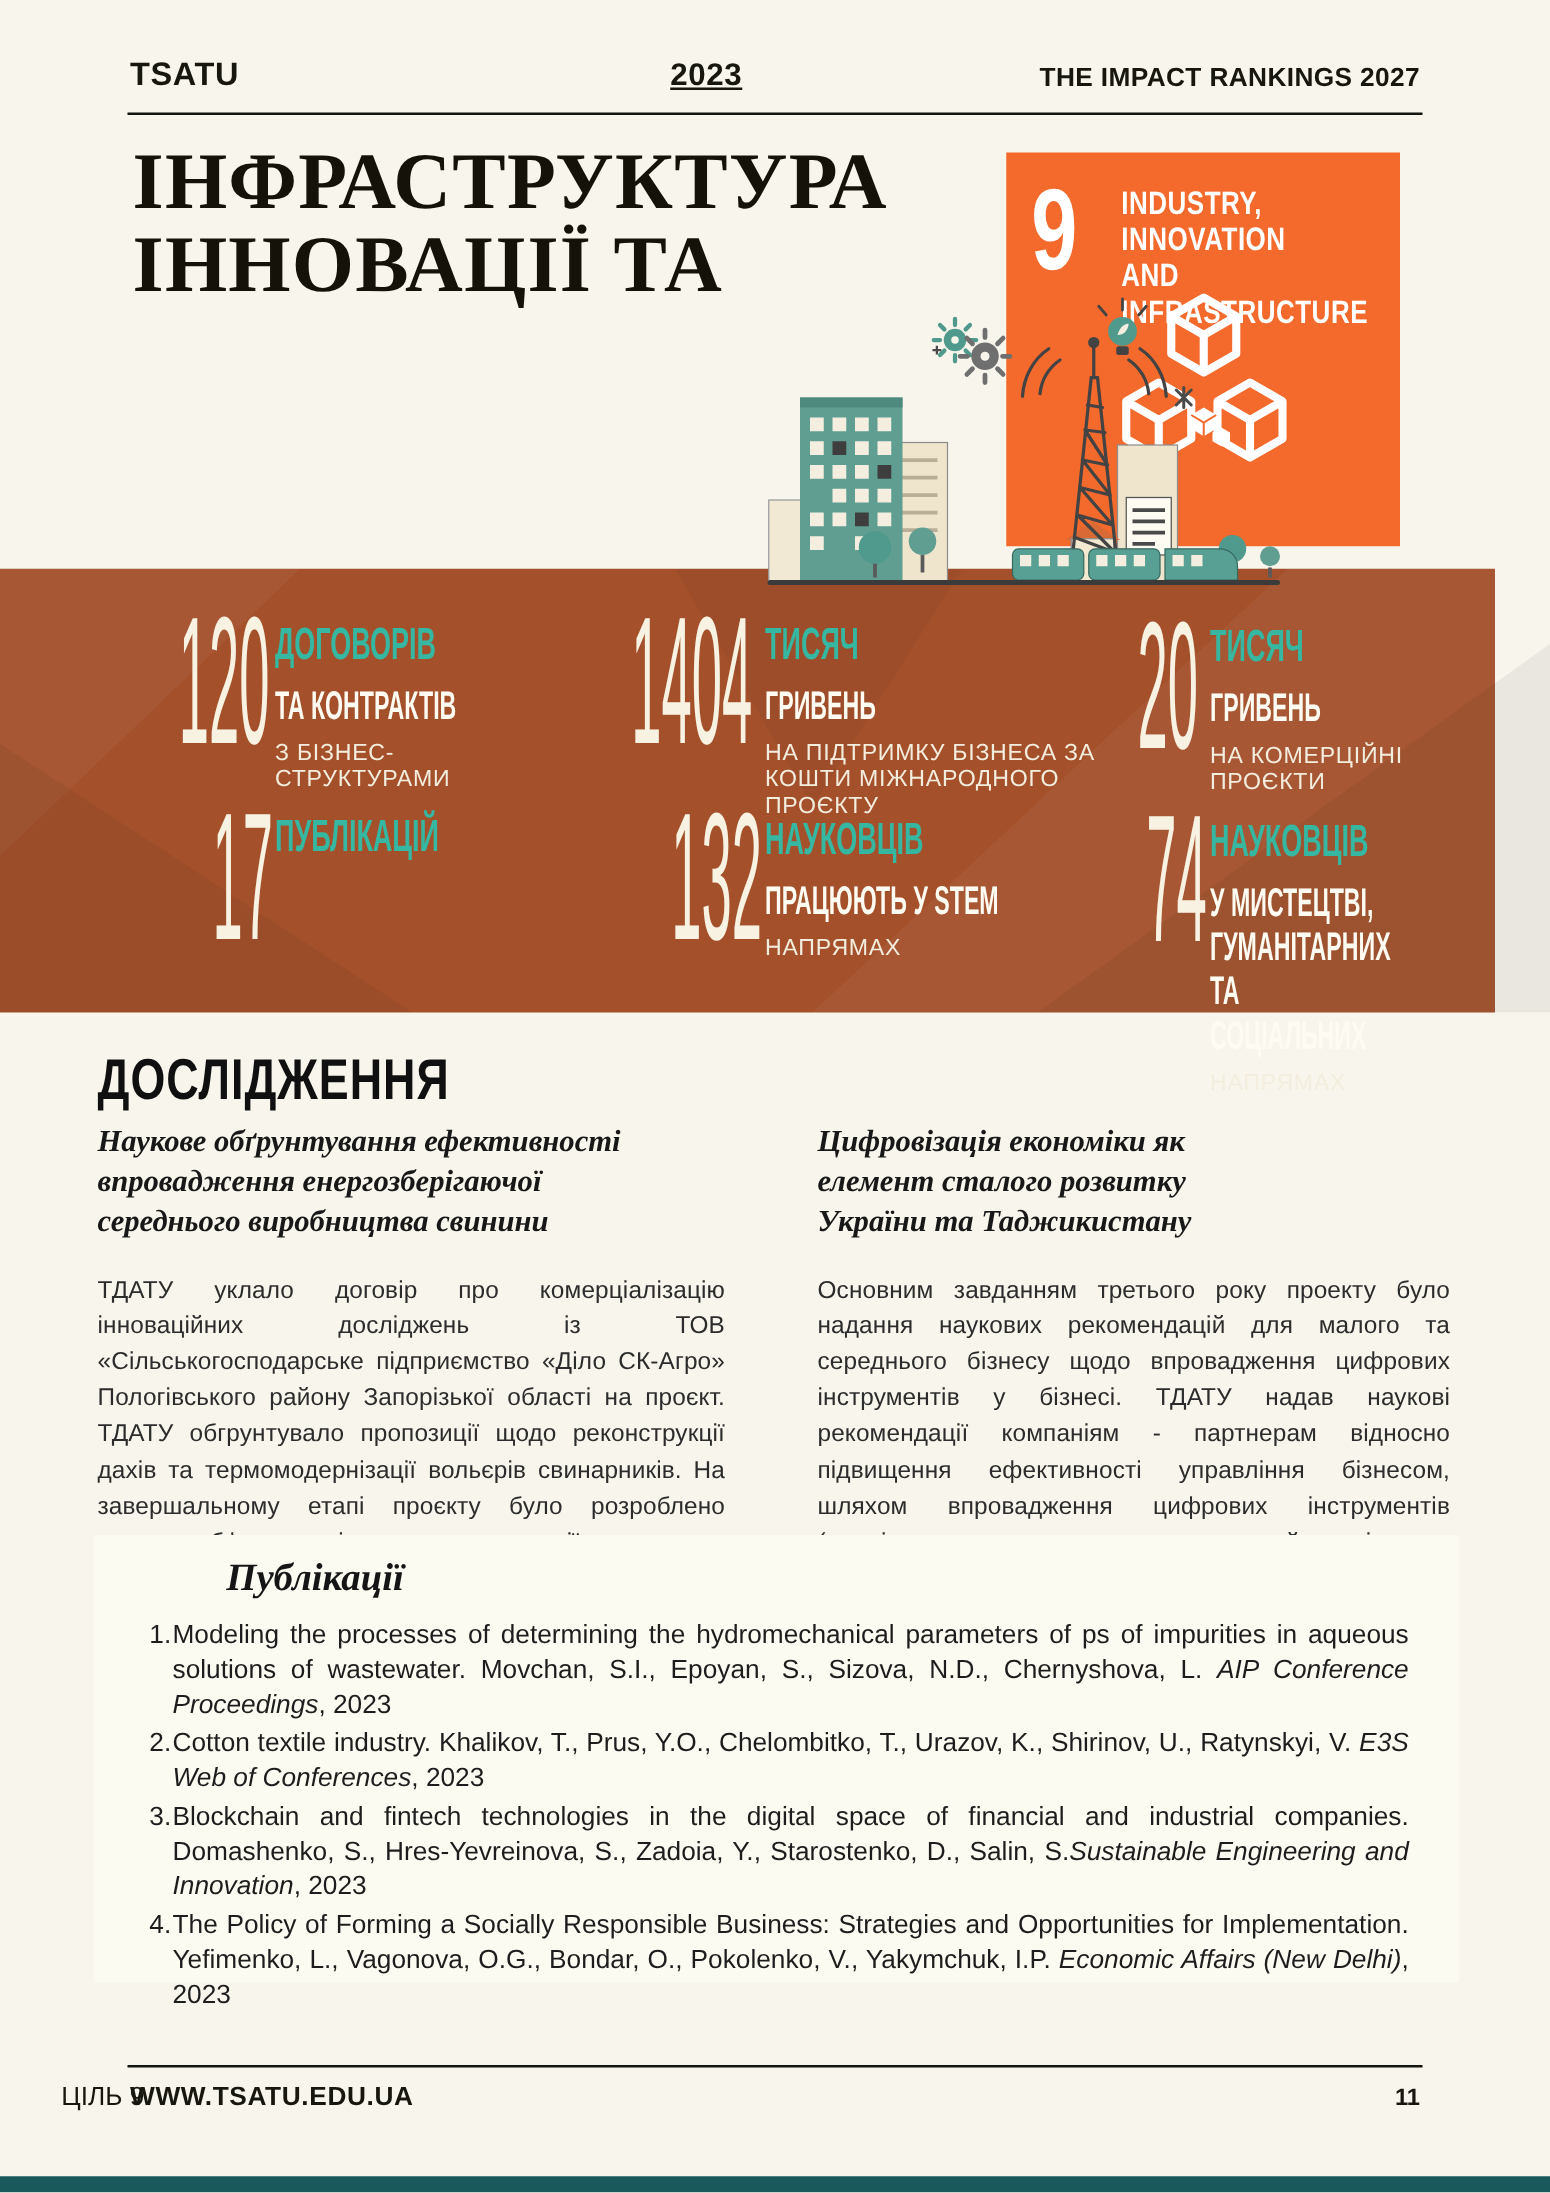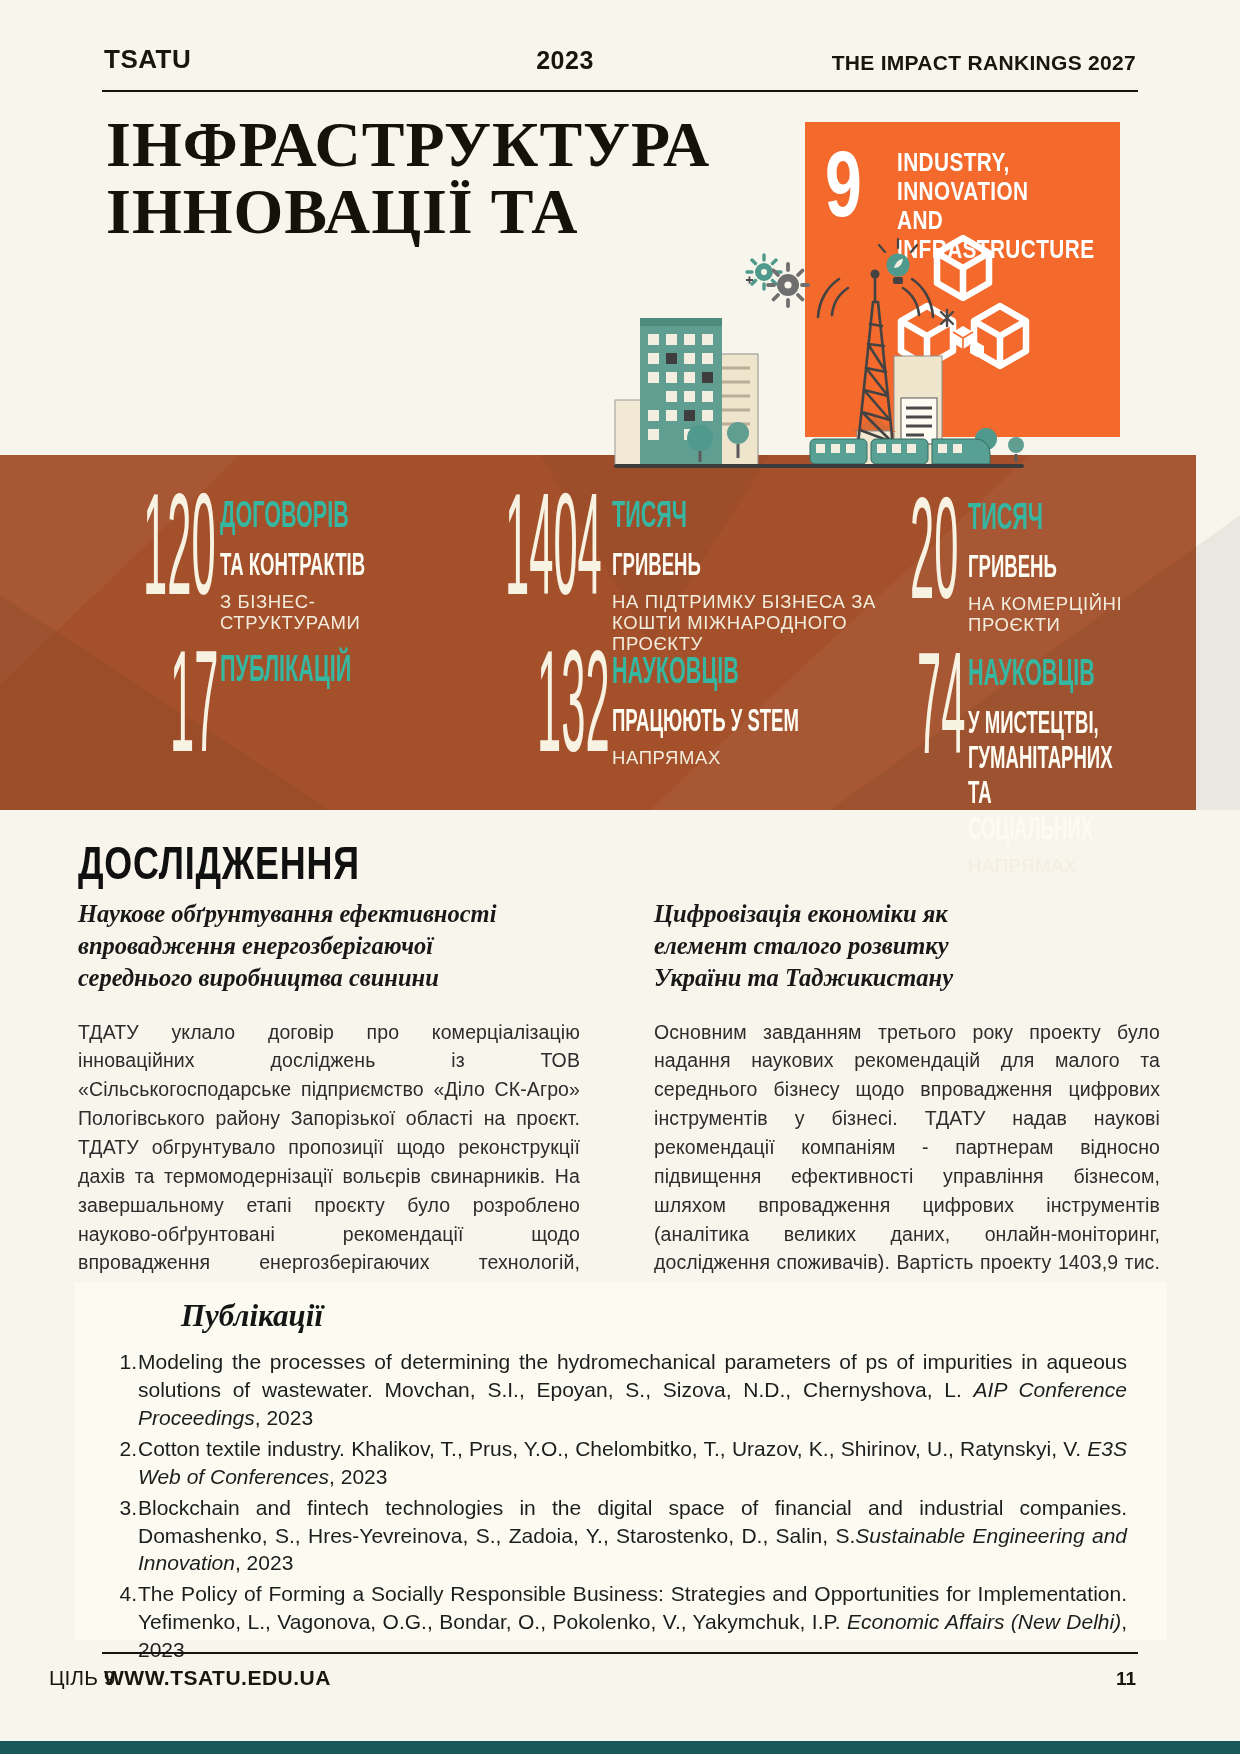--- a/index.html
+++ b/index.html
@@ -2,21 +2,21 @@
 <html><head>
 <meta charset="utf-8">
 <style>
   html,body{margin:0;padding:0;background:#d9d9d2;}
   .page{position:relative;width:1240px;height:1754px;background:#F8F6EC;overflow:hidden;
         font-family:"Liberation Sans", sans-serif;color:#17160F;}
 
   
   .header{position:absolute;left:104px;right:104px;top:44px;display:flex;align-items:flex-end;}
   .header .brand{font-weight:bold;font-size:26px;letter-spacing:.5px;}
-  .header .year{position:absolute;left:0;right:0;text-align:center;font-weight:bold;font-size:25px;letter-spacing:.5px;transform:translateX(-55px);}
+  .header .year{position:absolute;left:0;right:0;text-align:center;font-weight:bold;font-size:25px;letter-spacing:.5px;transform:translateX(-55px);text-decoration:underline;}
   .header .right{margin-left:auto;font-weight:bold;font-size:21px;letter-spacing:.3px;}
   .header-rule{position:absolute;left:102px;right:102px;top:90px;border-top:2px solid #15150f;}
 
   
   .hero-title{position:absolute;left:106px;top:112px;font-family:"Liberation Serif", serif;
               font-weight:700;font-size:64px;line-height:1.04;letter-spacing:1px;color:#151309;}
 
   
   .sdg-badge{position:absolute;left:805px;top:122px;width:315px;height:315px;background:#F36A2C;z-index:2;}
   .sdg-number{position:absolute;left:20px;top:16px;color:#fff;font-weight:bold;font-size:92px;line-height:1;
@@ -45,21 +45,21 @@
   .research-heading{position:absolute;left:78px;top:836px;font-size:46px;font-weight:bold;letter-spacing:1px;
                     transform:scaleX(.78);transform-origin:left top;color:#101010;}
   .col{position:absolute;top:898px;}
   .col-left{left:78px;width:502px;}
   .col-right{left:654px;width:506px;}
   .col-title{font-family:"Liberation Serif", serif;font-style:italic;font-weight:bold;font-size:24.5px;
              line-height:1.3;color:#181818;white-space:pre-line;}
   .col-body{margin-top:24px;font-size:19.5px;line-height:1.48;text-align:justify;color:#2c2c2c;letter-spacing:.1px;}
 
   
-  .pubs{position:absolute;left:75px;top:1282px;width:1092px;height:358px;background:#FCFBF1;box-sizing:border-box;
+  .pubs{position:absolute;left:75px;top:1228px;width:1092px;height:358px;background:#FCFBF1;box-sizing:border-box;
         padding:16px 40px 0 34px;}
   .pubs-heading{font-family:"Liberation Serif", serif;font-style:italic;font-weight:bold;font-size:31px;
                 color:#151515;margin:0 0 14px 72px;}
   .pub-list{margin:0;padding:0;list-style:none;}
   .pub-item{display:flex;margin-bottom:3px;font-size:21px;line-height:1.33;color:#1d1d1d;}
   .pub-num{flex:0 0 28px;text-align:right;padding-right:1px;}
   .pub-text{flex:1;text-align:justify;}
 
   
   .footer-rule{position:absolute;left:102px;right:102px;top:1652px;border-top:2px solid #15150f;}

